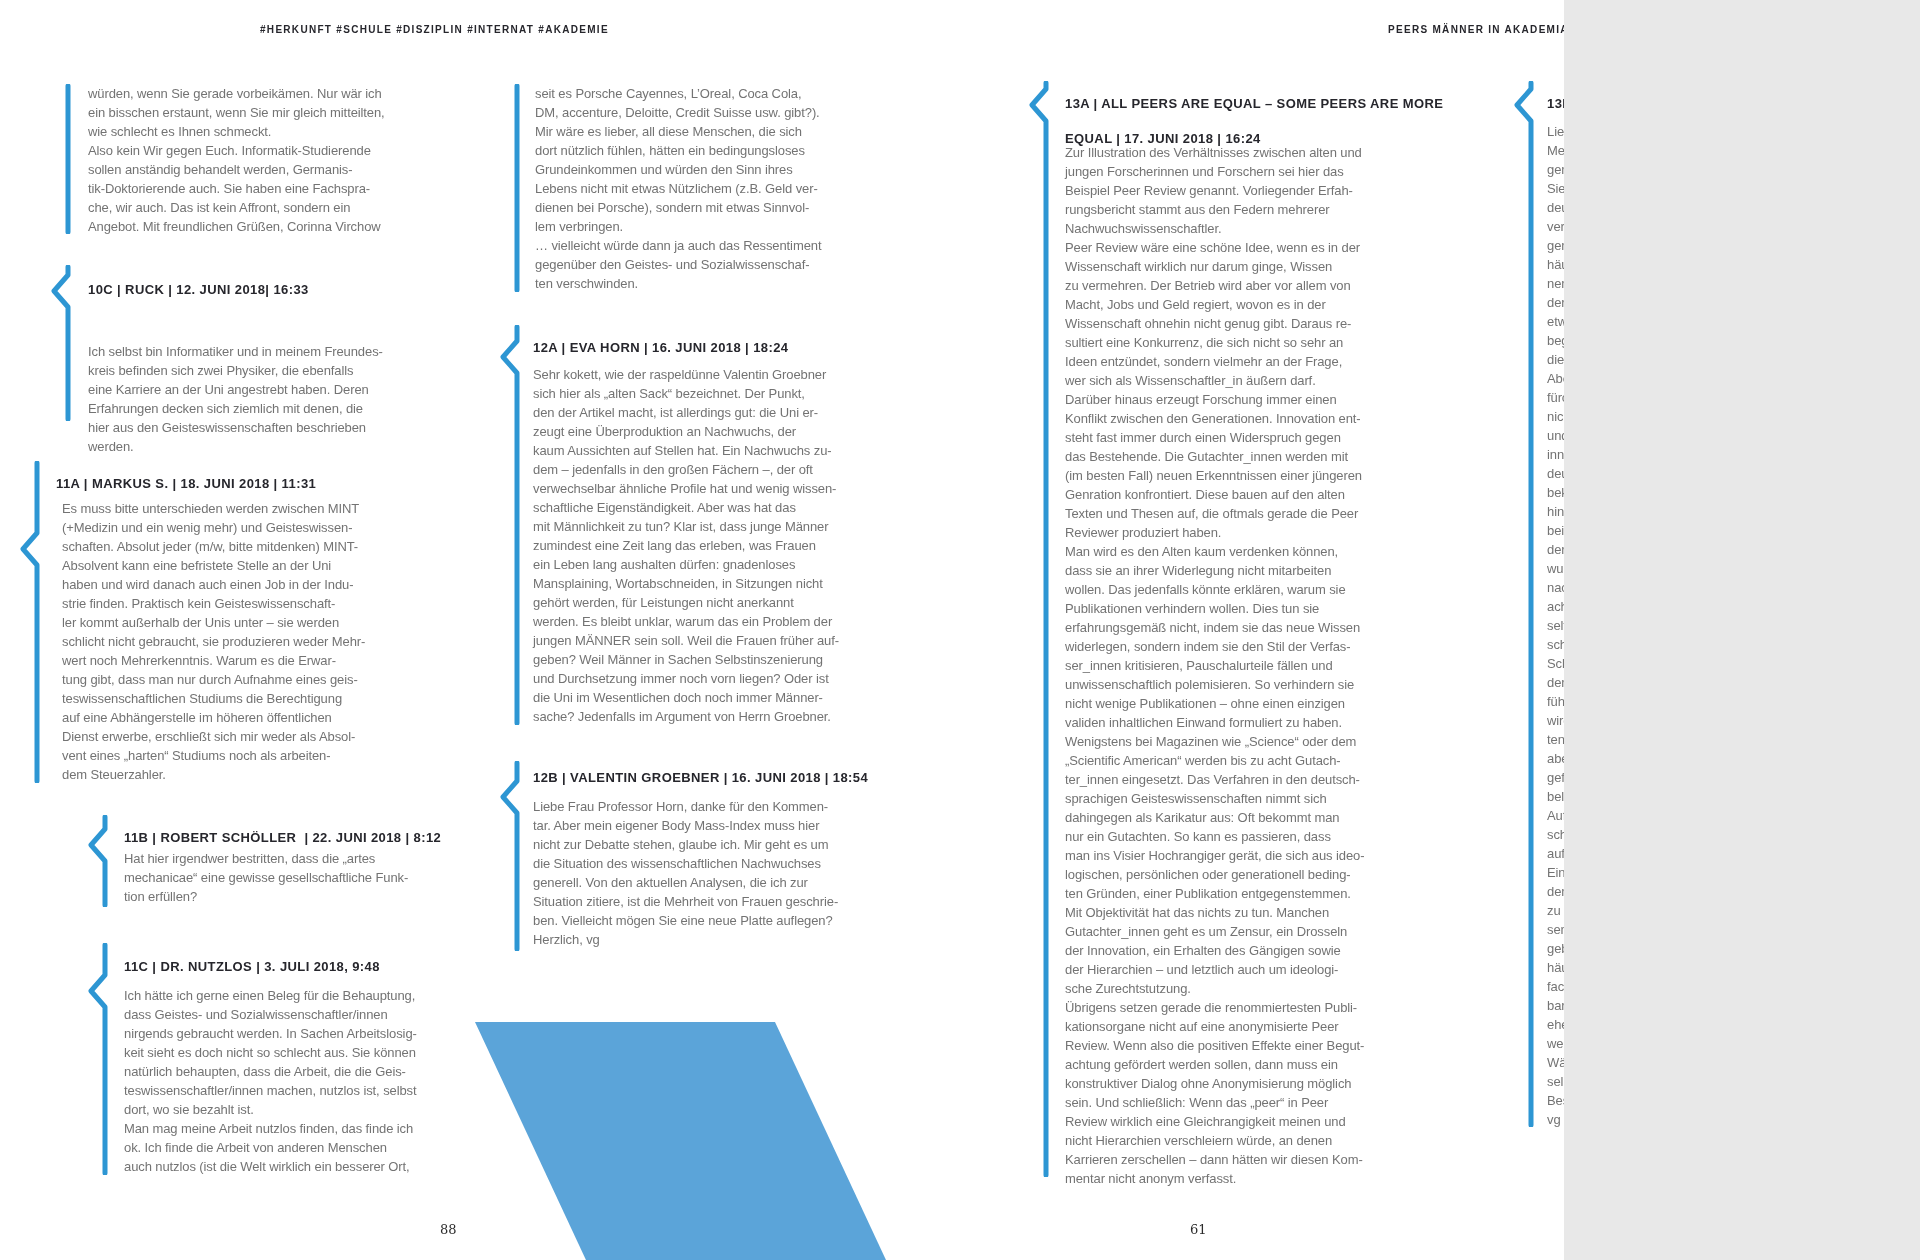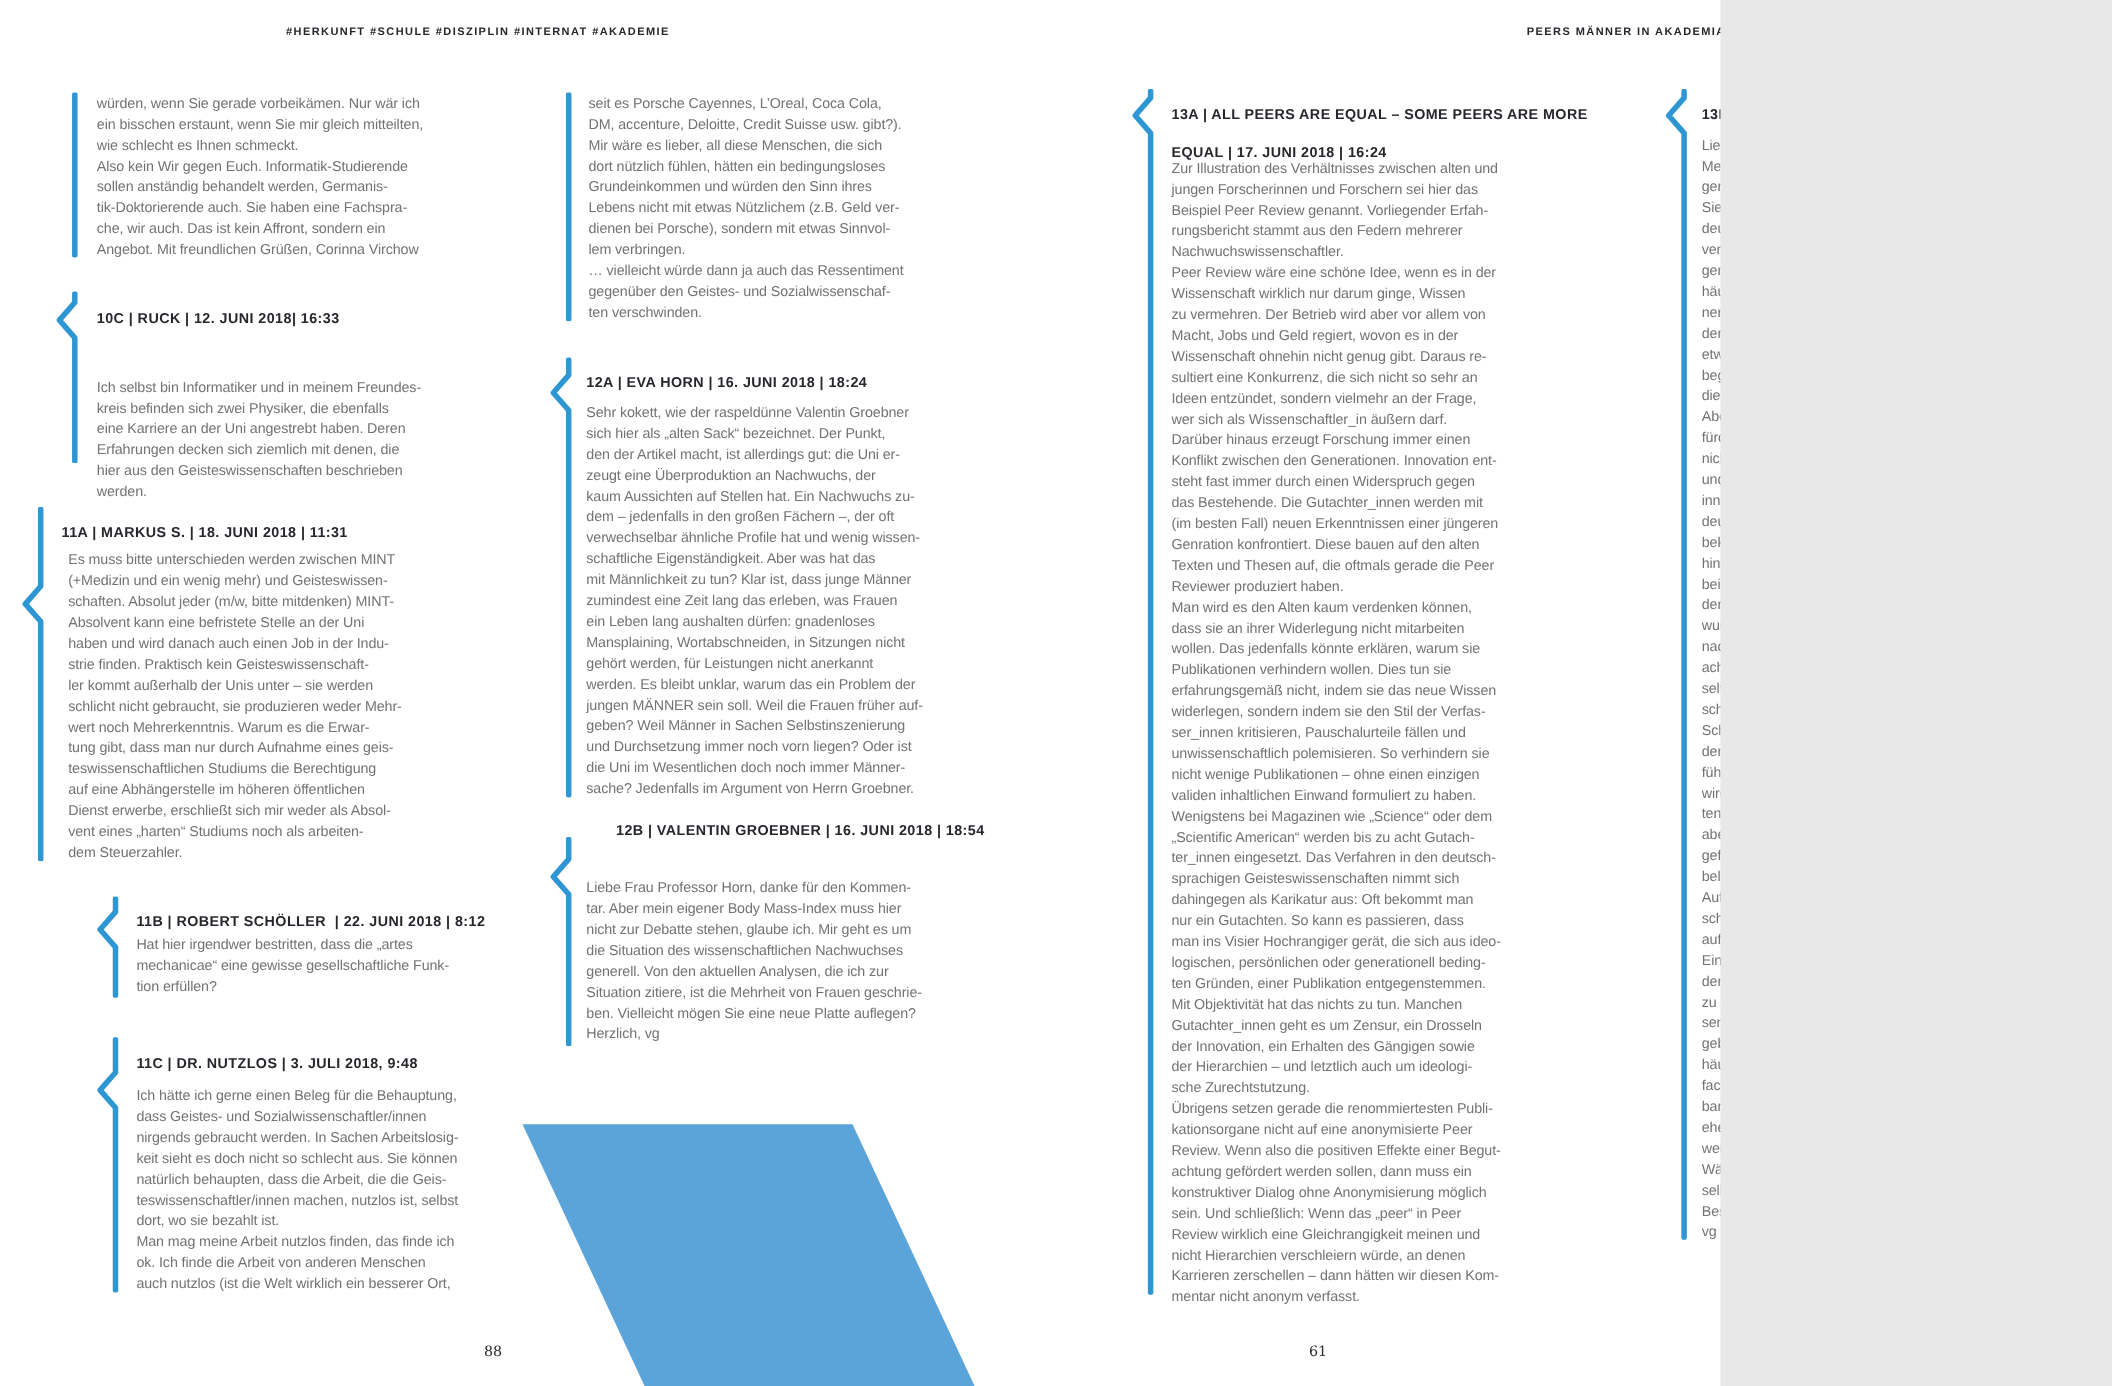--- a/index.html
+++ b/index.html
@@ -165,21 +165,21 @@
 und Durchsetzung immer noch vorn liegen? Oder ist
 die Uni im Wesentlichen doch noch immer Männer-
 sache? Jedenfalls im Argument von Herrn Groebner.</div>
   </div>
 
   
   <div class="comment">
     <svg class="marker" style="left:495px;top:761px;" width="28" height="190">
       <path d="M22 2 V20 L8 36 L22 52 V188" fill="none" stroke="#2d96d3" stroke-width="5" stroke-linecap="round" stroke-linejoin="round"></path>
     </svg>
-    <div class="hdr" style="left:533px;top:737px;margin-left:27px;">12B | VALENTIN GROEBNER | 16. JUNI 2018 | 18:54</div>
+    <div class="hdr" style="left:533px;top:760px;">12B | VALENTIN GROEBNER | 16. JUNI 2018 | 18:54</div>
     <div class="body" style="left:533px;top:797px;">Liebe Frau Professor Horn, danke für den Kommen-
 tar. Aber mein eigener Body Mass-Index muss hier
 nicht zur Debatte stehen, glaube ich. Mir geht es um
 die Situation des wissenschaftlichen Nachwuchses
 generell. Von den aktuellen Analysen, die ich zur
 Situation zitiere, ist die Mehrheit von Frauen geschrie-
 ben. Vielleicht mögen Sie eine neue Platte auflegen?
 Herzlich, vg</div>
   </div>
 

